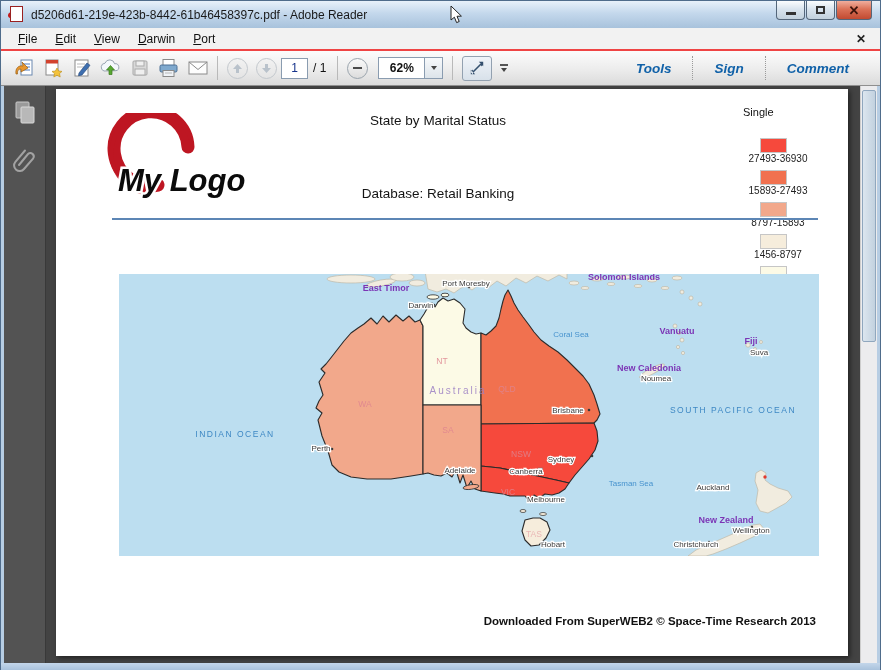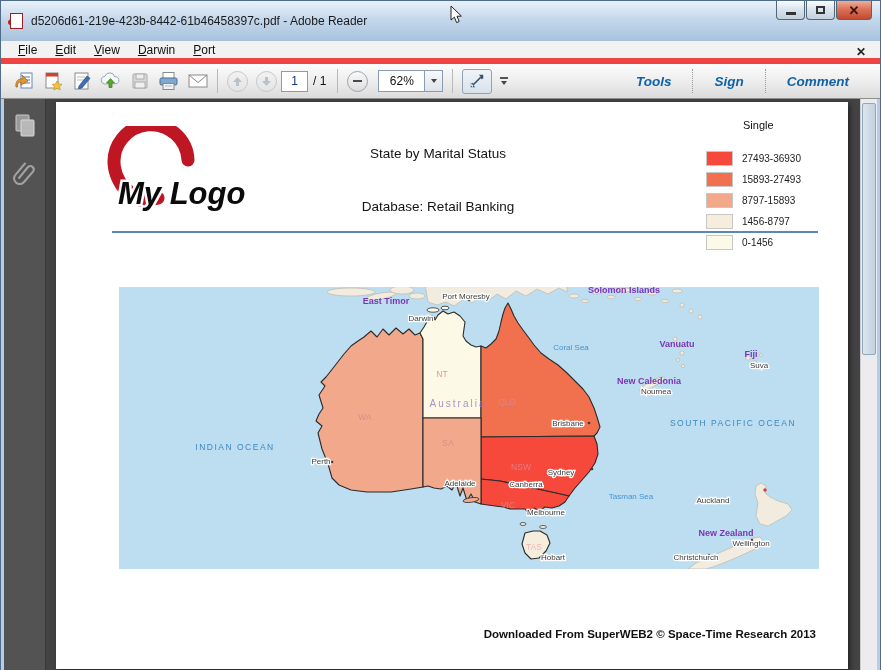--- a/index.html
+++ b/index.html
@@ -1,48 +1,48 @@
 <!DOCTYPE html>
 <html><head>
 <meta charset="utf-8">
 <style>
   * { box-sizing: border-box; margin: 0; padding: 0; }
   body { width: 881px; height: 670px; overflow: hidden; font-family: "Liberation Sans", sans-serif; background:#fff; }
   .window { position: relative; width: 881px; height: 670px; border: 1px solid #4F6C8B; background:#B7CDE3; }
 
   
-  .titlebar { position: relative; height: 40px; background: linear-gradient(#E8F1FA, #C4D8EC 45%, #A8C2DC); display:flex; align-items:center; padding-left:7px; }
+  .titlebar { position: relative; height: 27px; background: linear-gradient(#E8F1FA, #C4D8EC 45%, #A8C2DC); display:flex; align-items:center; padding-left:7px; }
   .pdf-app-icon { width:17px; height:17px; position:relative; margin-right:6px; }
   .pdf-app-icon .pg { position:absolute; left:2px; top:0; width:13px; height:16px; background:#fff; border:1px solid #9A2020; }
   .pdf-app-icon .sw { position:absolute; left:0; top:5px; width:15px; height:8px; background:#C21C1C; border-radius:50% 40% 50% 40%; }
   .title-text { font-size: 12px; color:#1A1A1A; }
   .win-buttons { position:absolute; top:0; right:8px; display:flex; }
   .winbtn { height: 19px; width: 29px; border:1px solid #54667A; border-top:none; border-radius:0 0 4px 4px; background: linear-gradient(#FBFDFE, #D9E4EE 45%, #C2D1DD); display:flex; align-items:center; justify-content:center; margin-left:1px; }
   .winbtn.close { width:36px; background: linear-gradient(#EFAE9D, #DB7258 45%, #C24A31); }
   .glyph-min { width:10px; height:3px; background:#333; margin-top:6px; }
   .glyph-restore { width:9px; height:8px; border:2px solid #333; }
   .glyph-close { color:#3A120A; font-weight:bold; font-size:13px; line-height:13px; }
   .cursor-arrow { position:absolute; left:448px; top:4px; }
 
   
-  .menubar { height:23px; background:#F2F2F2; display:flex; align-items:center; padding-left:8px; position:relative; border-bottom:6px solid #ef4444; }
+  .menubar { height:23px; background:#F2F2F2; display:flex; align-items:center; padding-left:8px; position:relative; border-bottom:2px solid #ef4444; }
   .menu-item { display:inline-block; font-size:12px; color:#111; padding:3px 9px; }
   .menu-item::first-letter { text-decoration: underline; }
   .menubar-close { position:absolute; right:14px; top:4px; font-size:12px; font-weight:bold; color:#222; }
 
   
   .toolbar { height:35px; background: linear-gradient(#FCFCFC, #ECECEC 55%, #DBDBDB); border-bottom:1px solid #8F8F8F; display:flex; align-items:center; padding:0 10px 0 8px; }
   .tbtn { width:29px; height:27px; display:flex; align-items:center; justify-content:center; border-radius:3px; }
   .tsep { width:1px; height:24px; background:#B9B9B9; margin:0 5px; }
   .page-input { width:27px; height:21px; border:1px solid #8A9CB0; background:#fff; text-align:center; font-size:12px; color:#16348C; font-family:"Liberation Sans",sans-serif; }
   .page-total { font-size:12px; color:#111; margin:0 6px 0 5px; }
   .circle-btn { width:21px; height:21px; border-radius:50%; border:1px solid #9AA4AD; background:linear-gradient(#FAFAFA,#DCDCDC); display:flex; align-items:center; justify-content:center; }
   .circle-btn.disabled { border-color:#C3C8CD; background:linear-gradient(#F2F2F2,#E4E4E4); }
   .minus-bar { width:9px; height:2.5px; background:#4A4A4A; }
-  .zoom-combo { display:flex; margin-left:6px; }
+  .zoom-combo { display:flex; margin-left:6px;font-weight:bold; }
   .zoom-value { width:47px; height:22px; border:1px solid #8A9CB0; background:#fff; font-size:12px; color:#111; display:flex; align-items:center; justify-content:center; }
   .zoom-drop { width:18px; height:22px; border:1px solid #8A9CB0; border-left:none; background:linear-gradient(#F7F9FB,#DDE4EA); display:flex; align-items:center; justify-content:center; }
   .tri-down { width:0; height:0; border-left:3.5px solid transparent; border-right:3.5px solid transparent; border-top:4px solid #444; }
   .fit-btn { width:30px; height:25px; border:1px solid #93A1B0; border-radius:3px; background:linear-gradient(#F0F4F9,#D8E1EA); display:flex; align-items:center; justify-content:center; margin-left:4px; }
   .more-btn { margin-left:8px; display:flex; flex-direction:column; align-items:center; }
   .more-btn .bar { width:8px; height:1.5px; background:#555; margin-bottom:2px; }
   .right-group { margin-left:auto; display:flex; align-items:center; height:100%; }
   .tool-link { color:#1061A8; font-weight:bold; font-size:13.5px; padding:0 21px; height:24px; display:flex; align-items:center;font-style:italic; }
   .tool-link + .tool-link { border-left:1px dotted #9A9A9A; }
 
@@ -53,21 +53,21 @@
   .side-icon { margin-bottom:16px; }
   .doc-area { flex:1; position:relative; }
   .scrollbar { position:absolute; right:0; top:0; width:17px; height:100%; background:#ECECEE; border-left:1px solid #CDCDCD; }
   .scroll-thumb { position:absolute; left:1px; top:4px; width:14px; height:252px; border:1px solid #90A7BE; border-radius:2px; background:linear-gradient(90deg,#DCE6EF,#C2D1DF); }
 
   
   .page { position:absolute; left:10px; top:3px; width:792px; height:567px; background:#fff; box-shadow:2px 2px 5px rgba(0,0,0,.5); }
   .doc-title { position:absolute; left:232px; width:300px; text-align:center; font-size:13.5px; color:#141414; }
   .legend { position:absolute; left:650px; top:17px; width:135px; }
   .legend-title { font-size:11px; color:#111; margin-left:37px; margin-bottom:20px; }
-  .legend-row { display:flex; align-items:center; margin-bottom:6px; }
+  .legend-row { display:flex; align-items:center; margin-bottom:6px;flex-direction:column; }
   .legend-swatch { width:27px; height:15px; border:1px solid #C6C6C6; }
   .legend-label { font-size:10px; color:#222; margin-left:9px; }
   .header-rule { position:absolute; left:56px; top:129px; width:706px; height:2px; background:#5C86B5; }
   .map-wrap { position:absolute; left:63px; top:185px; width:700px; height:282px; }
   .footer-note { position:absolute; right:32px; top:526px; font-size:11.5px; font-weight:bold; color:#111; }
   .logo-wrap { position:absolute; left:36px; top:24px; }
 </style>
 </head>
 <body>
 
@@ -224,21 +224,21 @@
         <div class="page">
 
           <div class="logo-wrap">
             <svg width="190" height="96" viewBox="0 0 190 96">
               <path d="M96,34 A37,37 0 1 0 66,72" fill="none" stroke="#BE1622" stroke-width="13" stroke-linecap="round"></path>
               <path d="M99,26 A41,41 0 1 0 52,80" fill="none" stroke="#BE1622" stroke-width="4" stroke-linecap="round" opacity="0.85"></path>
               <text x="26" y="78" font-family="Liberation Sans, sans-serif" font-size="31" font-weight="bold" font-style="italic" fill="#0B0B0B" stroke="#FFFFFF" stroke-width="5" paint-order="stroke">My Logo</text>
             </svg>
           </div>
 
-          <div class="doc-title" style="top:44px;">State by Marital Status</div>
+          <div class="doc-title" style="top:24px;">State by Marital Status</div>
           <div class="doc-title" style="top:97px;">Database: Retail Banking</div>
 
           <div class="legend">
             <div class="legend-title">Single</div>
             <div class="legend-row">
               <div class="legend-swatch" style="background: rgb(246, 73, 60);"></div>
               <div class="legend-label">27493-36930</div>
             </div>
             <div class="legend-row">
               <div class="legend-swatch" style="background: rgb(241, 113, 79);"></div>

